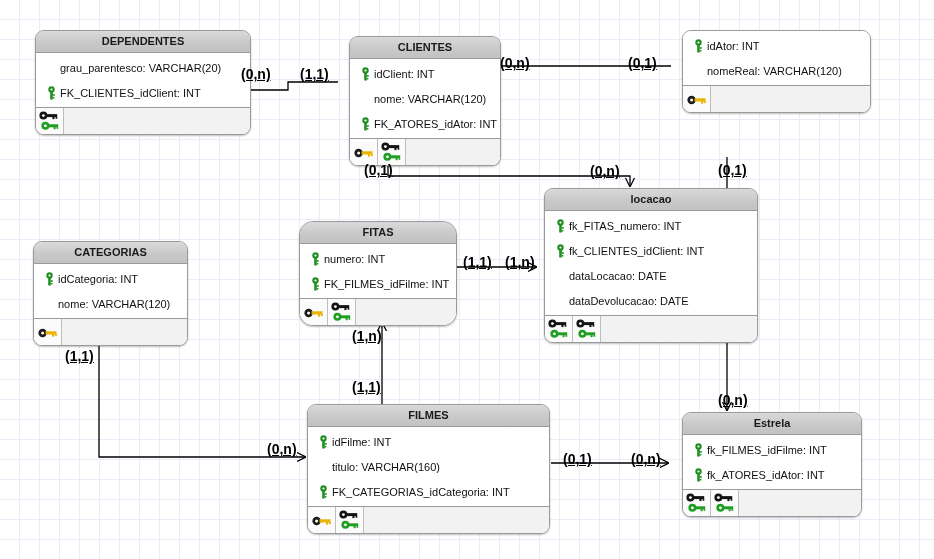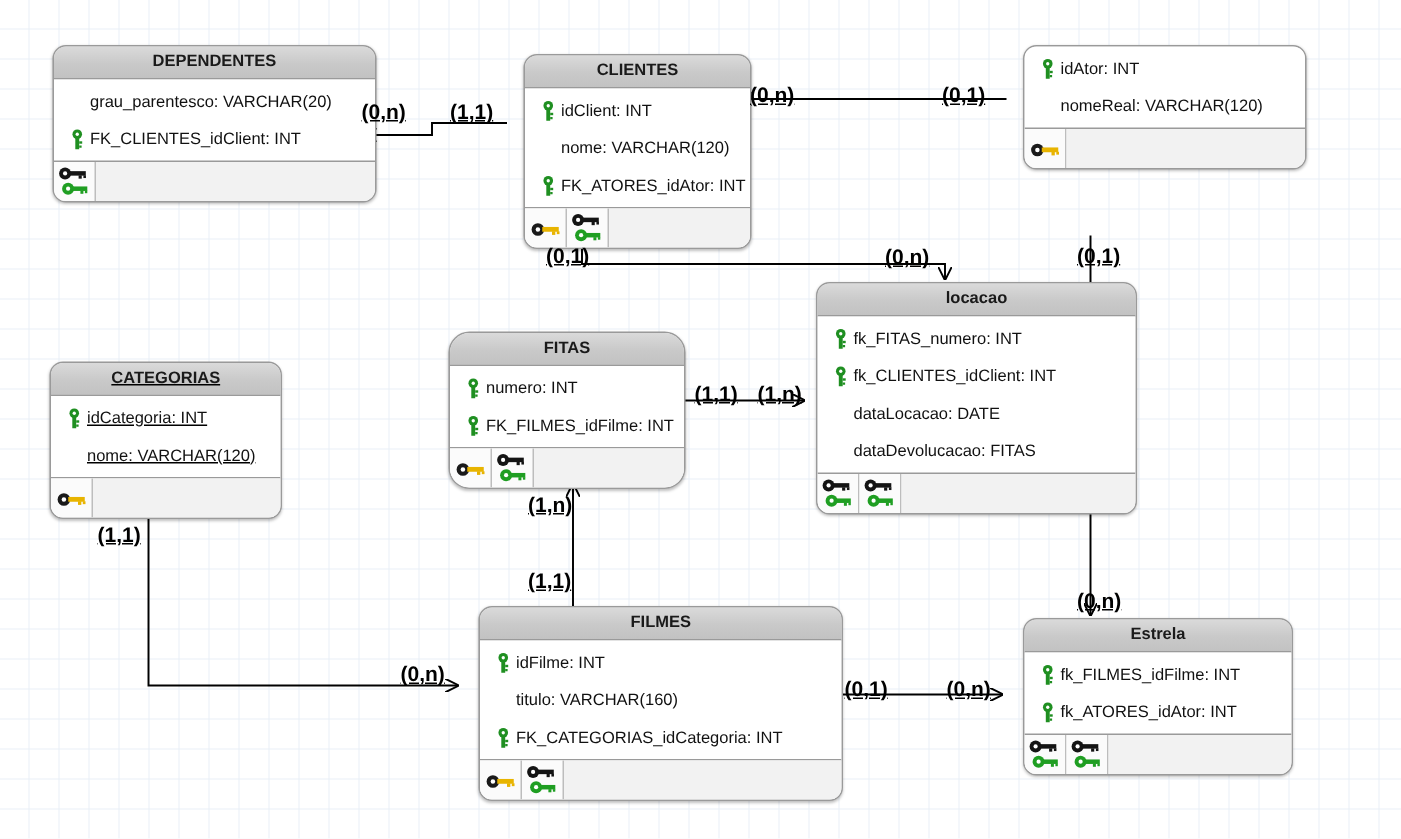--- a/index.html
+++ b/index.html
@@ -287,21 +287,21 @@
               </svg>
             </span>
             <span class="txt">fk_CLIENTES_idClient: INT</span>
           </div>
           <div class="attr">
             <span class="slot"></span>
             <span class="txt">dataLocacao: DATE</span>
           </div>
           <div class="attr">
             <span class="slot"></span>
-            <span class="txt">dataDevolucacao: FITAS</span>
+            <span class="txt">dataDevolucacao: DATE</span>
           </div>
         </div>
         <div class="ent-foot">
           <div class="foot-cell">
             <svg class="icn" width="21" height="21" viewBox="0 0 21 21" xmlns="http://www.w3.org/2000/svg">
               <g>
                 <circle cx="4.4" cy="4.6" r="4" fill="#141414"></circle>
                 <circle cx="4.4" cy="4.6" r="1.4" fill="#ffffff"></circle>
                 <rect x="7.2" y="3.1" width="11" height="3" fill="#141414"></rect>
                 <rect x="13.4" y="5.9" width="2.1" height="2.2" fill="#141414"></rect>
@@ -389,21 +389,21 @@
                 <circle cx="6.4" cy="14.8" r="1.4" fill="#ffffff"></circle>
                 <rect x="9.2" y="13.3" width="10" height="3" fill="#1f9e22"></rect>
                 <rect x="14.6" y="16.1" width="2.0" height="2.1" fill="#1f9e22"></rect>
                 <rect x="17.6" y="16.1" width="1.6" height="1.7" fill="#1f9e22"></rect>
               </g>
             </svg>
           </div>
           <div class="foot-rest"></div>
         </div>
       </div>
-      <div class="entity" style="left: 22px; top: 241px; width: 155px; text-decoration: underline;">
+      <div class="entity" style="left: 22px; top: 241px; width: 155px;">
         <div class="ent-title">CATEGORIAS</div>
         <div class="ent-body">
           <div class="attr">
             <span class="slot">
               <svg class="icn" width="11" height="14" viewBox="0 0 11 14" xmlns="http://www.w3.org/2000/svg">
                 <circle cx="5.5" cy="3.5" r="3.2" fill="#1f8f21"></circle>
                 <circle cx="5.5" cy="3.5" r="1.1" fill="#ffffff"></circle>
                 <rect x="4.2" y="5.5" width="2.6" height="8" fill="#1f8f21"></rect>
                 <rect x="6.8" y="8.2" width="2.0" height="1.6" fill="#1f8f21"></rect>
                 <rect x="6.8" y="11" width="1.6" height="1.5" fill="#1f8f21"></rect>
@@ -422,21 +422,21 @@
               <circle cx="4.6" cy="6" r="4.2" fill="#1a1a1a"></circle>
               <circle cx="4.6" cy="6" r="1.5" fill="#ffffff"></circle>
               <rect x="7.5" y="4.3" width="11" height="3.2" fill="#e8b400"></rect>
               <rect x="14" y="7.2" width="2.2" height="2.4" fill="#e8b400"></rect>
               <rect x="17.2" y="7.2" width="1.8" height="1.9" fill="#e8b400"></rect>
             </svg>
           </div>
           <div class="foot-rest"></div>
         </div>
       </div>
-      <div class="entity" style="left: 308px; top: 404px; width: 243px;">
+      <div class="entity" style="left: 296px; top: 404px; width: 243px;">
         <div class="ent-title">FILMES</div>
         <div class="ent-body">
           <div class="attr">
             <span class="slot">
               <svg class="icn" width="11" height="14" viewBox="0 0 11 14" xmlns="http://www.w3.org/2000/svg">
                 <circle cx="5.5" cy="3.5" r="3.2" fill="#1f8f21"></circle>
                 <circle cx="5.5" cy="3.5" r="1.1" fill="#ffffff"></circle>
                 <rect x="4.2" y="5.5" width="2.6" height="8" fill="#1f8f21"></rect>
                 <rect x="6.8" y="8.2" width="2.0" height="1.6" fill="#1f8f21"></rect>
                 <rect x="6.8" y="11" width="1.6" height="1.5" fill="#1f8f21"></rect>

